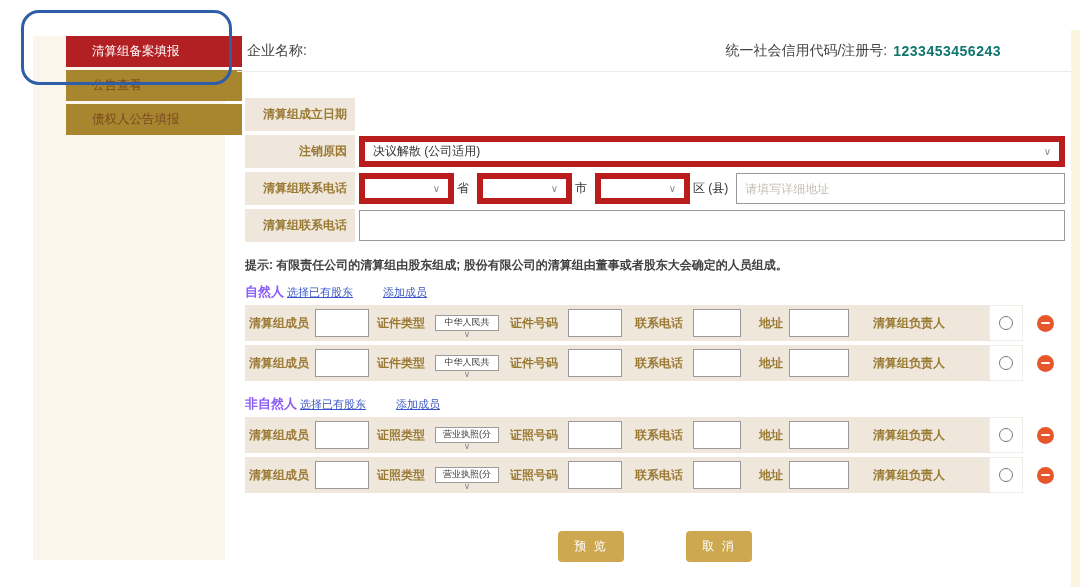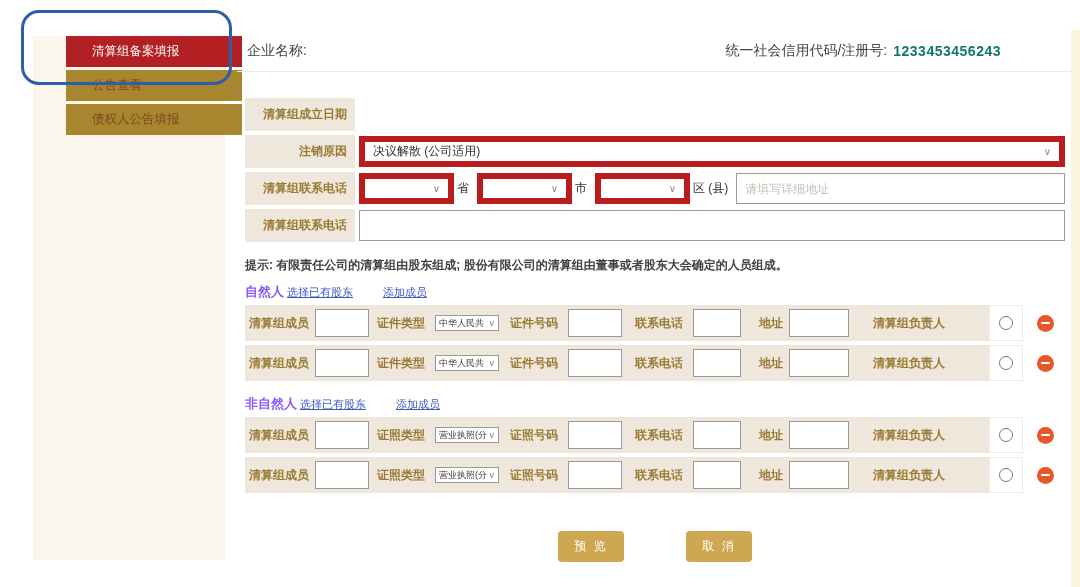--- a/index.html
+++ b/index.html
@@ -63,21 +63,21 @@
   .lab-member { width:70px; padding-left:4px; }
   .lab-ctype  { width:58px; margin-left:8px; }
   .lab-cno    { width:58px; margin-left:11px; }
   .lab-phone  { width:58px; margin-left:13px; }
   .lab-addr   { width:30px; margin-left:18px; }
   .lab-leader { width:82px; margin-left:24px;font-family:Liberation Mono, monospace; }
   .m-input { height:28px; border:1px solid #9a9a9a; background:#fff; width:54px;
     padding:0 4px; font-size:11px; color:#333; font-family:"Liberation Sans",sans-serif; }
   .m-sel { width:64px; height:16px; border:1px solid #9a9a9a; background:#fff;
     display:flex; align-items:center; justify-content:space-between; padding:0 3px;
-    font-size:9px; color:#333; cursor:pointer; flex-shrink:0; }
+    font-size:9px; color:#333; cursor:pointer; flex-shrink:0;flex-direction:column; }
   .m-sel .chev { font-size:9px; color:#888; }
   .radio-cell { margin-left:auto; width:34px; height:36px; background:#fff;
     display:flex; align-items:center; justify-content:center; border:1px solid #f0ece6; }
   .radio { width:14px; height:14px; border:1.5px solid #777; border-radius:50%;
     background:#fff; cursor:pointer; }
   .minus-btn { margin-left:14px; width:17px; height:17px; border-radius:50%;
     background:#e8572b; display:flex; align-items:center; justify-content:center;
     cursor:pointer; flex-shrink:0; }
   .minus-bar { width:9px; height:2.5px; background:#fff; border-radius:1px; }
 

